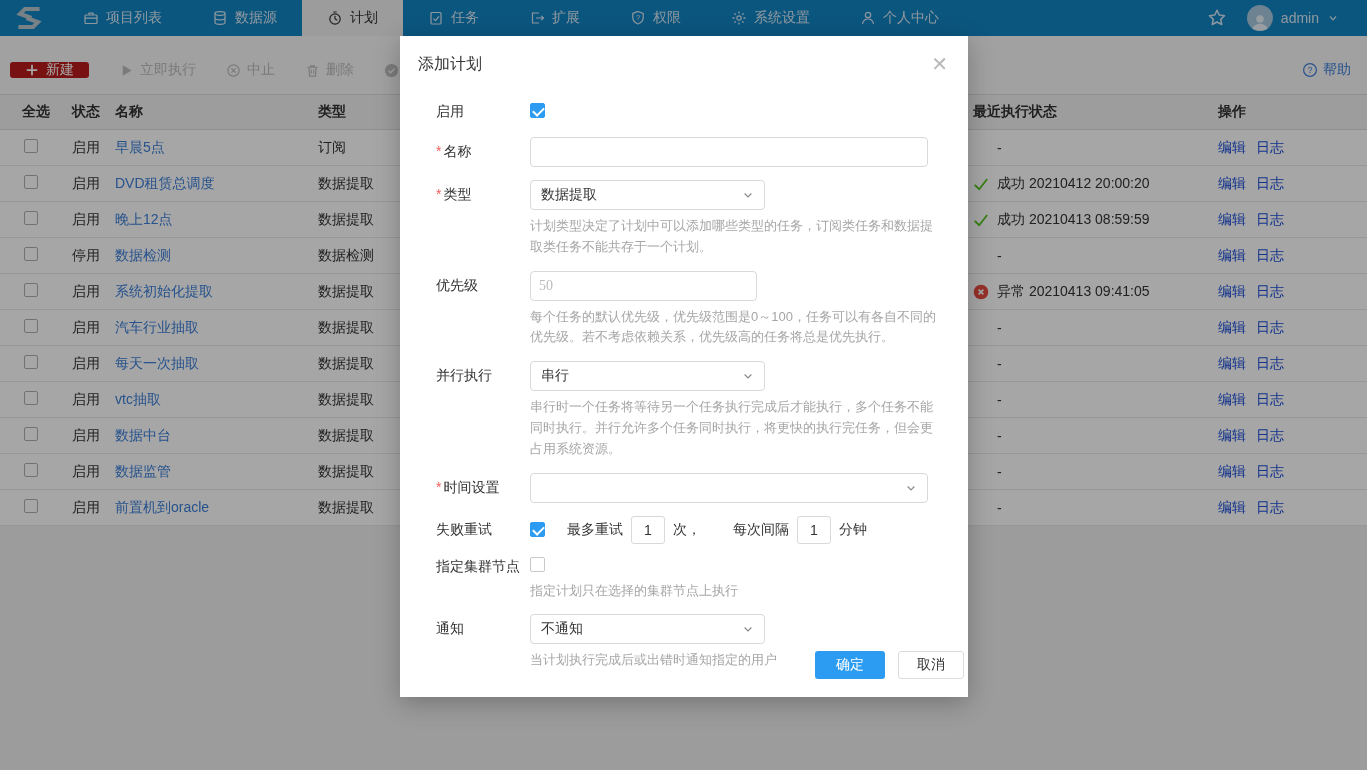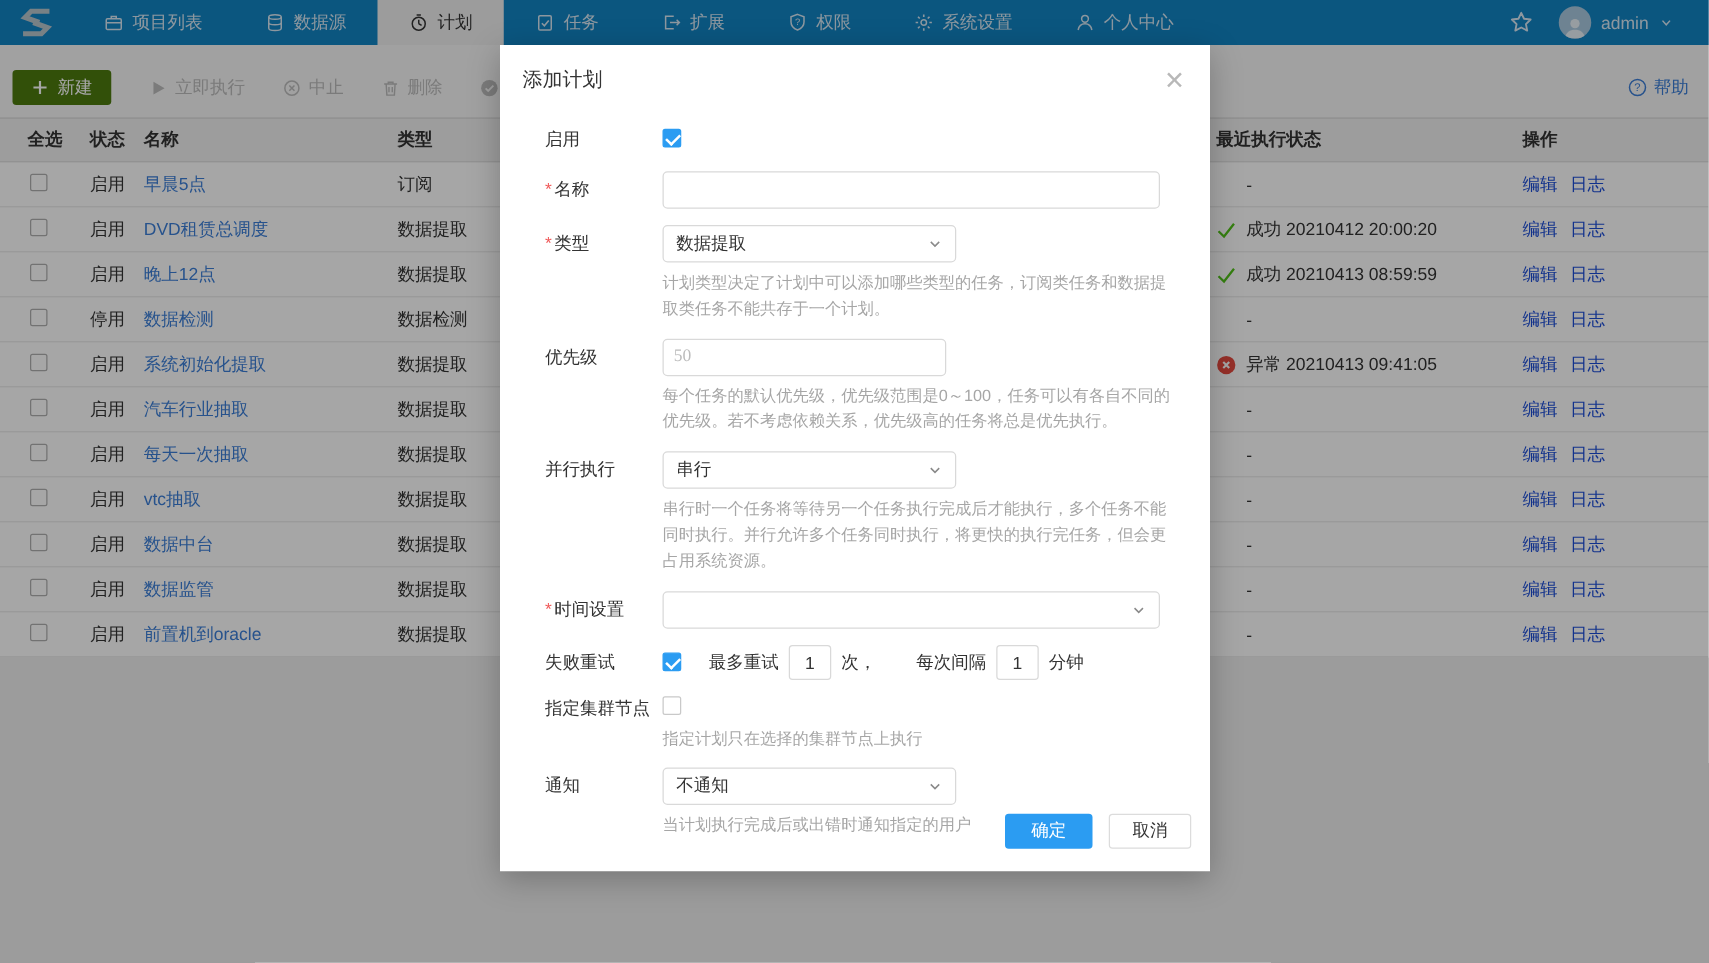--- a/index.html
+++ b/index.html
@@ -11,21 +11,21 @@
   .logo { width:58px; display:flex; align-items:center; justify-content:center; }
   .nav-item { display:flex; align-items:center; gap:7px; padding:16px 25px; cursor:pointer; white-space:nowrap; }
   .nav-item.active { background:#f0f0f0; color:#333; }
   .nav-ic { display:flex; align-items:center; }
   .nav-right { margin-left:auto; display:flex; align-items:center; gap:20px; padding-right:28px; }
   .avatar { width:26px; height:26px; border-radius:50%; background:#a9c9e0; display:flex; align-items:flex-end; justify-content:center; overflow:hidden; }
   .user-wrap { display:flex; align-items:center; gap:8px; cursor:pointer; }
 
   
   .toolbar { height:58px; background:#f7f7f7; display:flex; align-items:center; gap:30px; padding:10px 16px 0 10px; border-bottom:0; }
-  .btn-new { background:#4d7c0f; color:#fff; border:none; height:28px; padding:0 15px; border-radius:3px; font-size:14px; display:flex; align-items:center; gap:7px; cursor:pointer; }
+  .btn-new { background:#b91c1c; color:#fff; border:none; height:16px; padding:0 15px; border-radius:3px; font-size:14px; display:flex; align-items:center; gap:7px; cursor:pointer; }
   .tb-item { color:#bdbdbd; font-size:14px; display:flex; align-items:center; gap:6px; white-space:nowrap; }
   .tb-help { margin-left:auto; color:#3c7fd8; font-size:14px; display:flex; align-items:center; gap:5px; cursor:pointer; }
 
   
   .grid-row { display:grid; grid-template-columns:72px 43px 203px 655px 245px 1fr; align-items:center; height:36px; }
   .t-header { background:#f2f2f2; border-top:1px solid #dcdcdc; border-bottom:1px solid #dcdcdc; font-weight:bold; font-size:14px; }
   .t-header .cell-select { padding-left:22px; }
   .t-row { background:#fff; border-bottom:1px solid #e8e8e8; font-size:14px; }
   .cell-cb { padding-left:24px; }
   .cb { width:14px; height:14px; border:1px solid #b0b0b0; border-radius:2px; background:#fff; display:inline-block; cursor:pointer; }
@@ -53,21 +53,21 @@
   .sel { width:235px; height:30px; border:1px solid #d9d9d9; border-radius:4px; background:#fff; display:flex; align-items:center; justify-content:space-between; padding:0 10px; cursor:pointer; }
   .sel.wide { width:100%; }
   .sel .sel-val { color:#333; }
   .help { color:#a6a6a6; font-size:13px; line-height:1.6; margin-top:6px; }
   .cb2 { width:15px; height:15px; border:1px solid #c9c9c9; border-radius:2px; background:#fff; position:relative; display:inline-block; cursor:pointer; flex:none; }
   .cb2.checked { background:#2b9cf2; border-color:#2b9cf2; }
   .cb2.checked::after { content:""; position:absolute; left:4px; top:1px; width:5px; height:9px; border:solid #fff; border-width:0 2px 2px 0; transform:rotate(45deg); }
   .retry-line { display:flex; align-items:center; gap:8px; }
   .retry-line .mini { width:34px; height:28px; border:1px solid #d9d9d9; border-radius:3px; text-align:center; font-size:14px; color:#333; outline:none; font-family:inherit; }
   .gap-left { margin-left:24px; }
-  .modal-footer { position:absolute; right:15px; bottom:18px; display:flex; gap:13px;align-items:flex-end; }
+  .modal-footer { position:absolute; right:4px; bottom:18px; display:flex; gap:13px;align-items:flex-end; }
   .btn-ok { background:#2b9cf2; color:#fff; border:none; width:70px; height:28px; border-radius:3px; font-size:14px; cursor:pointer; font-family:inherit; }
   .btn-cancel { background:#fff; color:#333; border:1px solid #dcdcdc; width:66px; height:28px; border-radius:3px; font-size:14px; cursor:pointer; font-family:inherit; }
   svg { display:block; }
 </style>
 </head>
 <body>
 
 <div class="navbar">
   <div class="logo">
     <svg width="30" height="26" viewBox="0 0 36 32">

